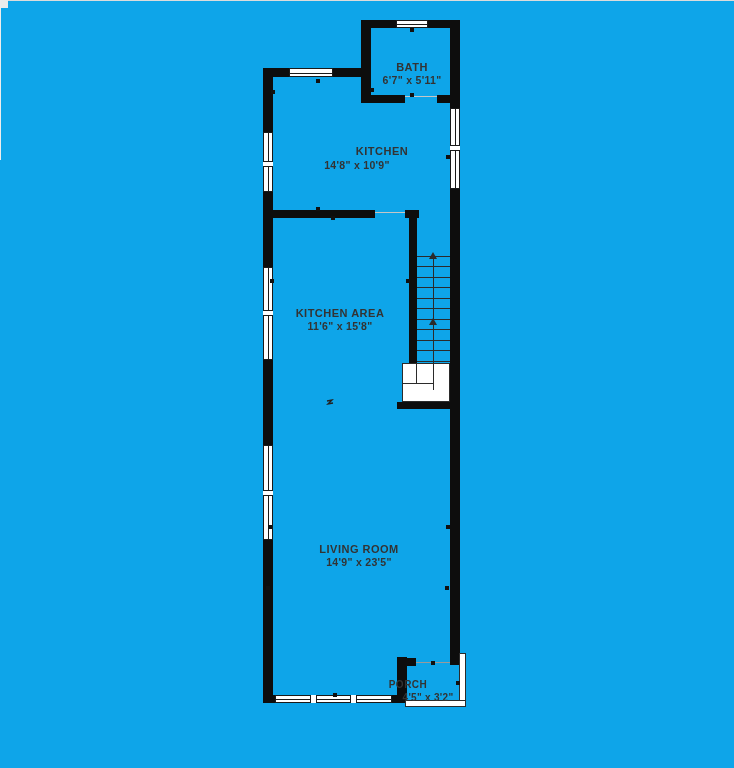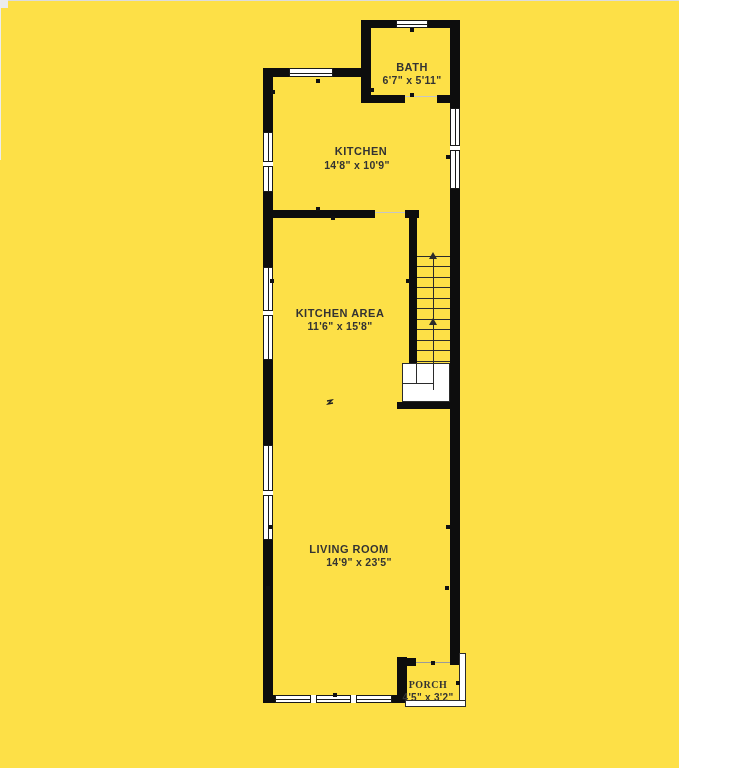--- a/index.html
+++ b/index.html
@@ -1,17 +1,17 @@
 <!DOCTYPE html>
 <html><head>
 <meta charset="utf-8">
 <style>
   html,body{margin:0;padding:0;background:#ffffff;}
   .canvas{
-    position:relative;width:679px;height:768px;background:#fde047;overflow:hidden;
+    position:relative;width:734px;height:768px;background:#0ea5e9;overflow:hidden;
     font-family:"Liberation Sans",sans-serif;
   }
   .wall{position:absolute;background:#0d0d0d;}
   .thin{position:absolute;background:#2b2b2b;}
   .faint{position:absolute;background:#c6c6c6;}
   .win{position:absolute;background:#ffffff;border:1px solid #1a1a1a;box-sizing:border-box;}
   .win .mid-h{position:absolute;left:0;right:0;top:50%;height:1px;background:#1a1a1a;}
   .win .mid-v{position:absolute;top:0;bottom:0;left:50%;width:1px;background:#1a1a1a;}
   .win .div-h{position:absolute;left:-1px;right:-1px;height:4px;background:#fff;border-top:1px solid #1a1a1a;border-bottom:1px solid #1a1a1a;}
   .win .div-v{position:absolute;top:-1px;bottom:-1px;width:5px;background:#fff;border-left:1px solid #1a1a1a;border-right:1px solid #1a1a1a;}
@@ -130,25 +130,25 @@
   <div class="tick" style="left:431px;top:661px;"></div>
   <div class="tick" style="left:456px;top:681px;"></div>
 
   <svg width="9" height="8" style="position:absolute;left:326px;top:399px;">
     <polyline points="1,2 6,1 2,5 7,4" stroke="#222" stroke-width="1.3" fill="none"></polyline>
   </svg>
 
   <div class="label" style="left:412px;top:67px;">BATH</div>
   <div class="label dims" style="left:412px;top:80px;">6'7" x 5'11"</div>
 
-  <div class="label" style="left:357px;top:151px;padding-left:8px;">KITCHEN</div>
+  <div class="label" style="left:378px;top:151px;padding-left:8px;">KITCHEN</div>
   <div class="label dims" style="left:357px;top:165px;">14'8" x 10'9"</div>
 
   <div class="label" style="left:340px;top:313px;">KITCHEN AREA</div>
   <div class="label dims" style="left:340px;top:326px;">11'6" x 15'8"</div>
 
-  <div class="label" style="left:349px;top:549px;">LIVING ROOM</div>
+  <div class="label" style="left:359px;top:549px;">LIVING ROOM</div>
   <div class="label dims" style="left:359px;top:562px;">14'9" x 23'5"</div>
 
-  <div class="label small" style="left:428px;top:684px;font-family:Liberation Serif, serif;">PORCH</div>
+  <div class="label small" style="left:408px;top:684px;">PORCH</div>
   <div class="label dims small" style="left:428px;top:697px;">4'5" x 3'2"</div>
 
 </div>
 
 </body></html>

